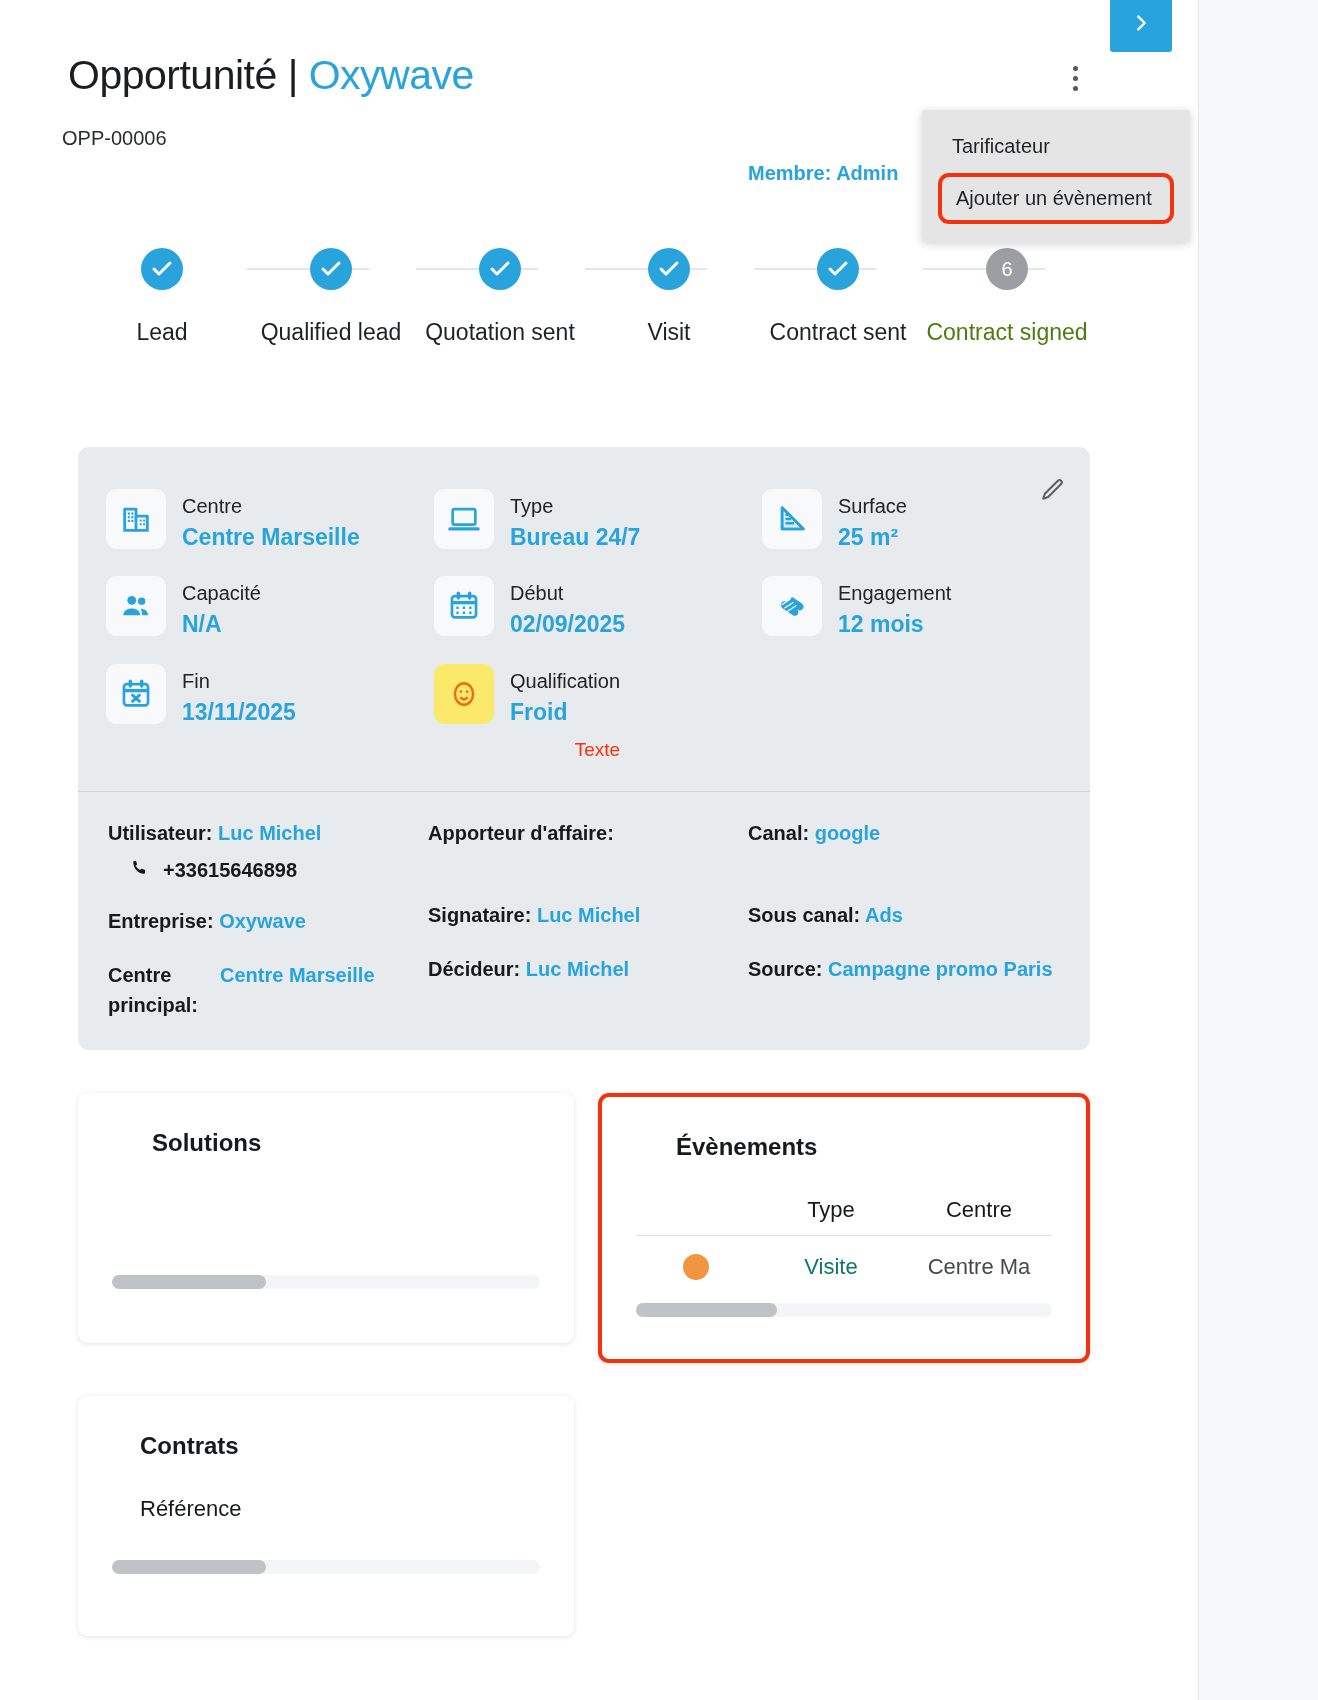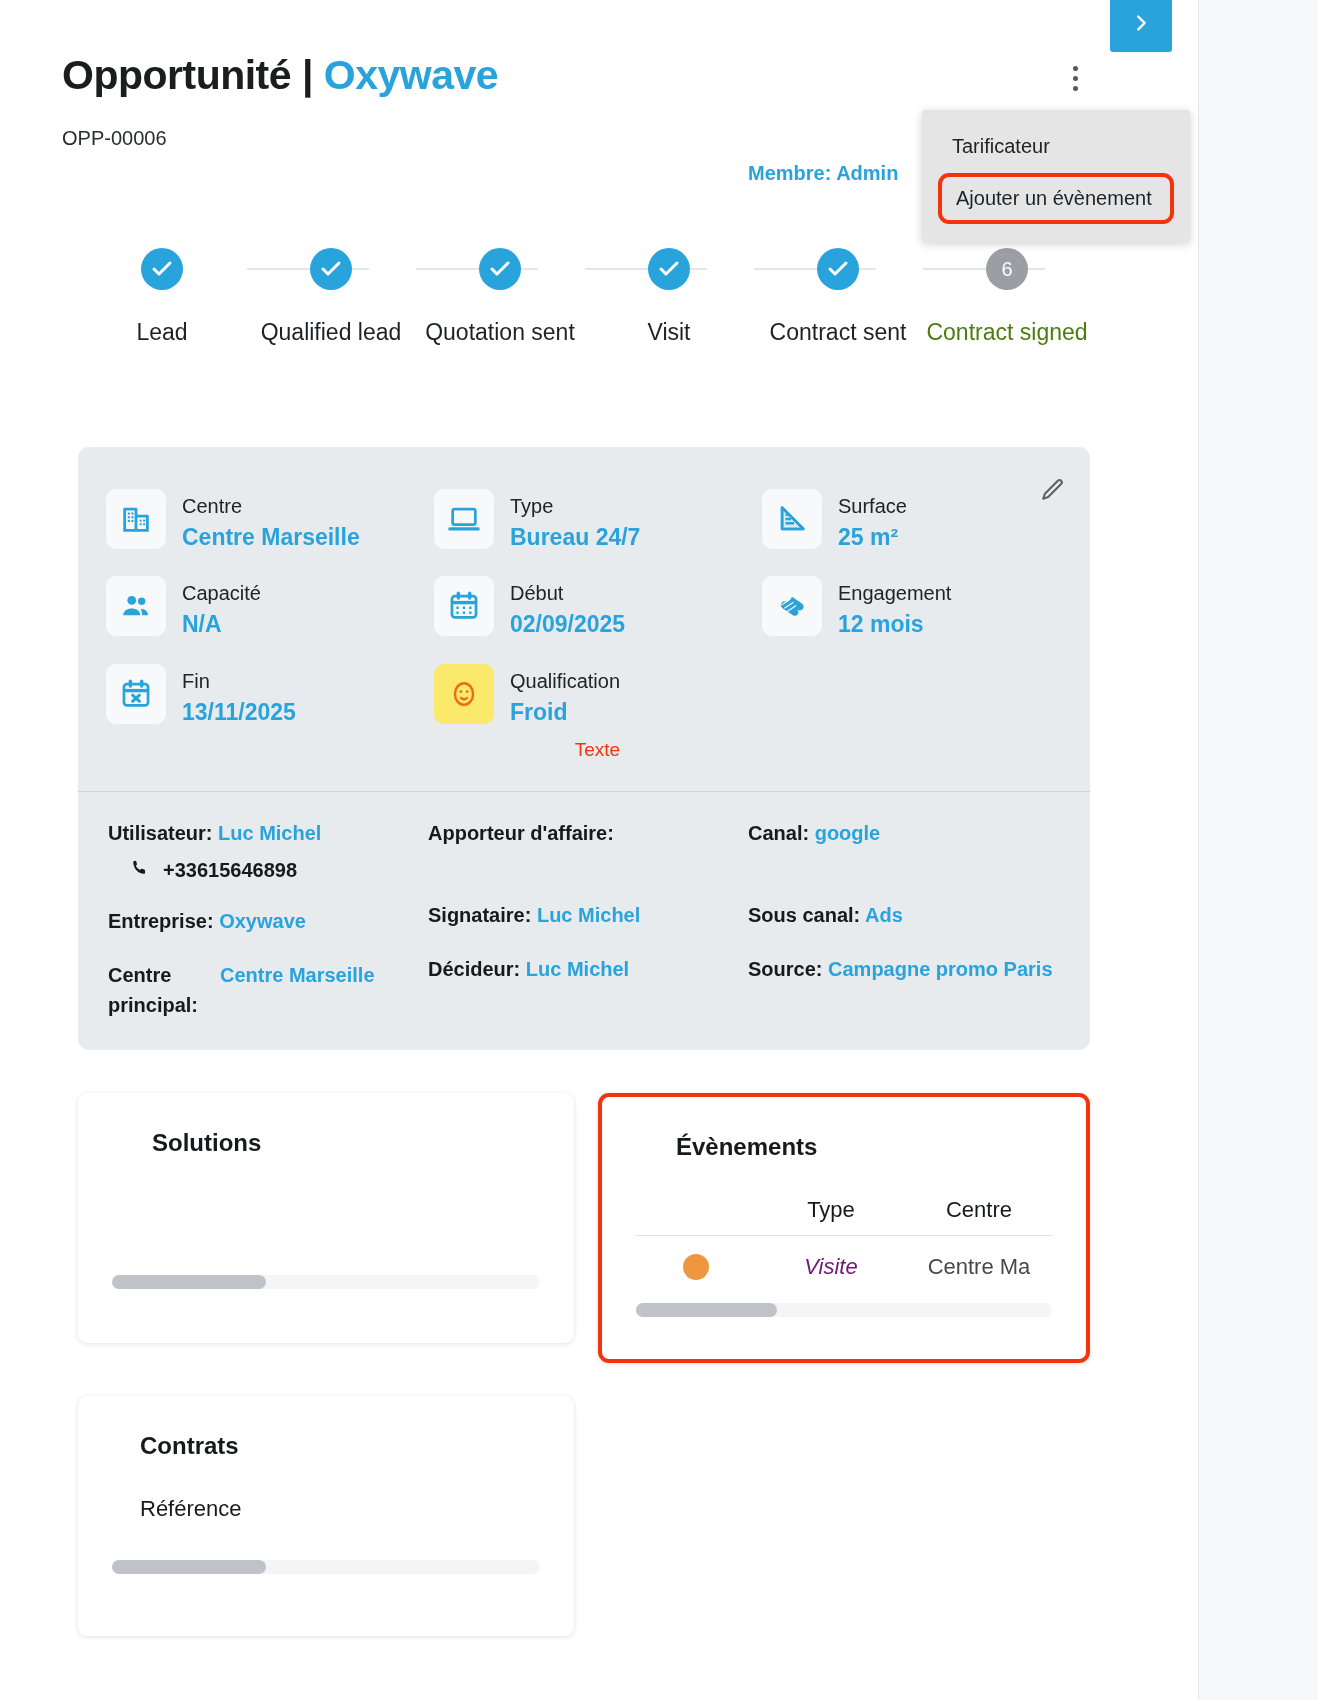--- a/index.html
+++ b/index.html
@@ -22,22 +22,22 @@
     width: 62px; height: 58px;
     background: #29a3dc; border-radius: 3px;
     display: flex; align-items: center; justify-content: center;
     cursor: pointer;
   }
   .arrow-tab svg { width: 22px; height: 22px; }
 
   
   .header { position: absolute; left: 0; top: 0; width: 1198px; }
   .title {
-    position: absolute; left: 62px; top: 52px;
-    font-size: 41px; font-weight: 700; color: #1b1d1f;
+    position: absolute; left: 68px; top: 52px;
+    font-size: 41px; font-weight: 400; color: #1b1d1f;
     letter-spacing: -0.5px; white-space: nowrap;
   }
   .title .brand { color: #29a3dc; }
   .opp-code {
     position: absolute; left: 62px; top: 127px;
     font-size: 20px; color: #2b2d2f;
   }
   .member {
     position: absolute; left: 748px; top: 162px;
     font-size: 20px; font-weight: 700; color: #29a3dc; white-space: nowrap;
@@ -146,21 +146,21 @@
   .tbl-head {
     display: flex; font-size: 22px; color: #17191c;
     padding: 0 0 12px 0; border-bottom: 1px solid #dfe2e5;
     margin: 0 34px;
   }
   .tbl-row {
     display: flex; align-items: center; font-size: 22px;
     padding: 18px 0; margin: 0 34px;
   }
   .dot { width: 26px; height: 26px; border-radius: 50%; background: #f0963e; }
-  .link { color: #701a75; font-style: italic; }
+  .link { color: #0f766e; }
   .muted { color: #46494c; }
 
   .scrollbar {
     position: absolute; left: 34px; right: 34px; height: 14px;
     background: #f4f5f6; border-radius: 7px;
   }
   .scrollbar .thumb {
     height: 14px; border-radius: 7px; background: #bfc3c7;
   }
 

